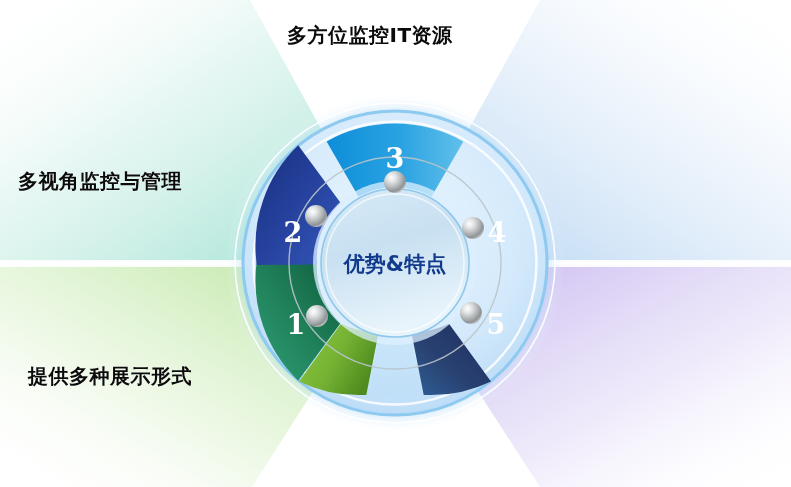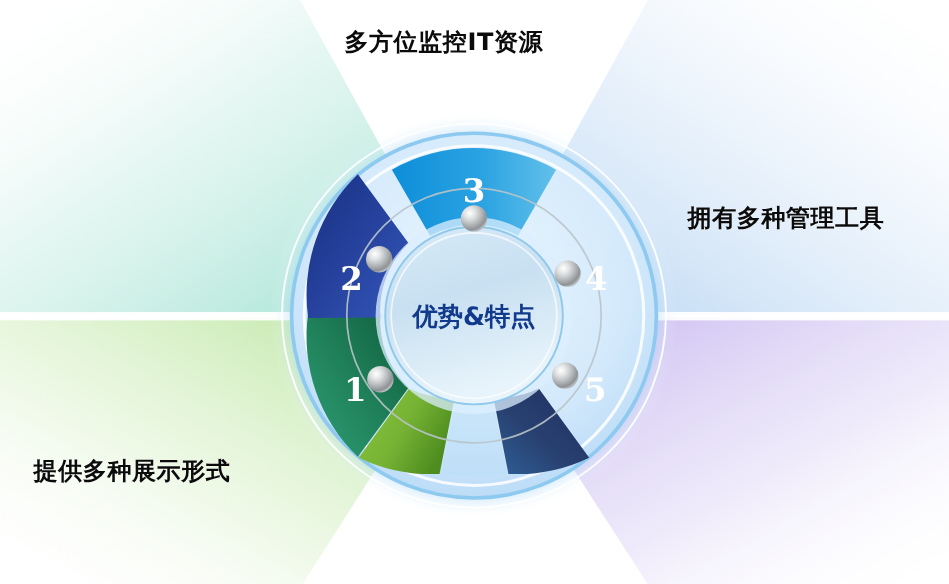--- a/index.html
+++ b/index.html
@@ -15,21 +15,21 @@
     font-weight:700;
     font-size:20px;
     color:#0b0b0b;
     letter-spacing:0.5px;
     white-space:nowrap;
     text-shadow:0 0 1px rgba(255,255,255,.9);
     text-align:center;
   }
   #lbl-top{left:287px;top:22px;}
   #lbl-left{left:18px;top:168px;}
-  #lbl-bottomleft{left:28px;top:363px;margin-top:16px;}
+  #lbl-bottomleft{left:28px;top:363px;}
   #lbl-right{left:573px;top:168px;}
   #lbl-bottomright{left:563px;top:363px;}
   svg{display:block;}
 </style>
 </head>
 <body>
 
 <div id="stage">
 
   <svg width="791" height="487" viewBox="0 0 791 487">
@@ -161,16 +161,16 @@
         <circle cx="317" cy="316" r="11" fill="url(#gBall)"></circle>
         <circle cx="316" cy="216" r="11" fill="url(#gBall)"></circle>
         <circle cx="395" cy="182" r="11" fill="url(#gBall)"></circle>
         <circle cx="473" cy="228" r="11" fill="url(#gBall)"></circle>
         <circle cx="471" cy="313" r="11" fill="url(#gBall)"></circle>
       </g>
     </g>
   </svg>
 
   <div class="label" id="lbl-top">多方位监控IT资源</div>
+  <div class="label" id="lbl-left">多视角监控与管理</div>
   <div class="label" id="lbl-bottomleft">提供多种展示形式</div>
-  <div class="label" id="lbl-right">拥有多种管理工具</div>
 
 </div>
 
 </body></html>

